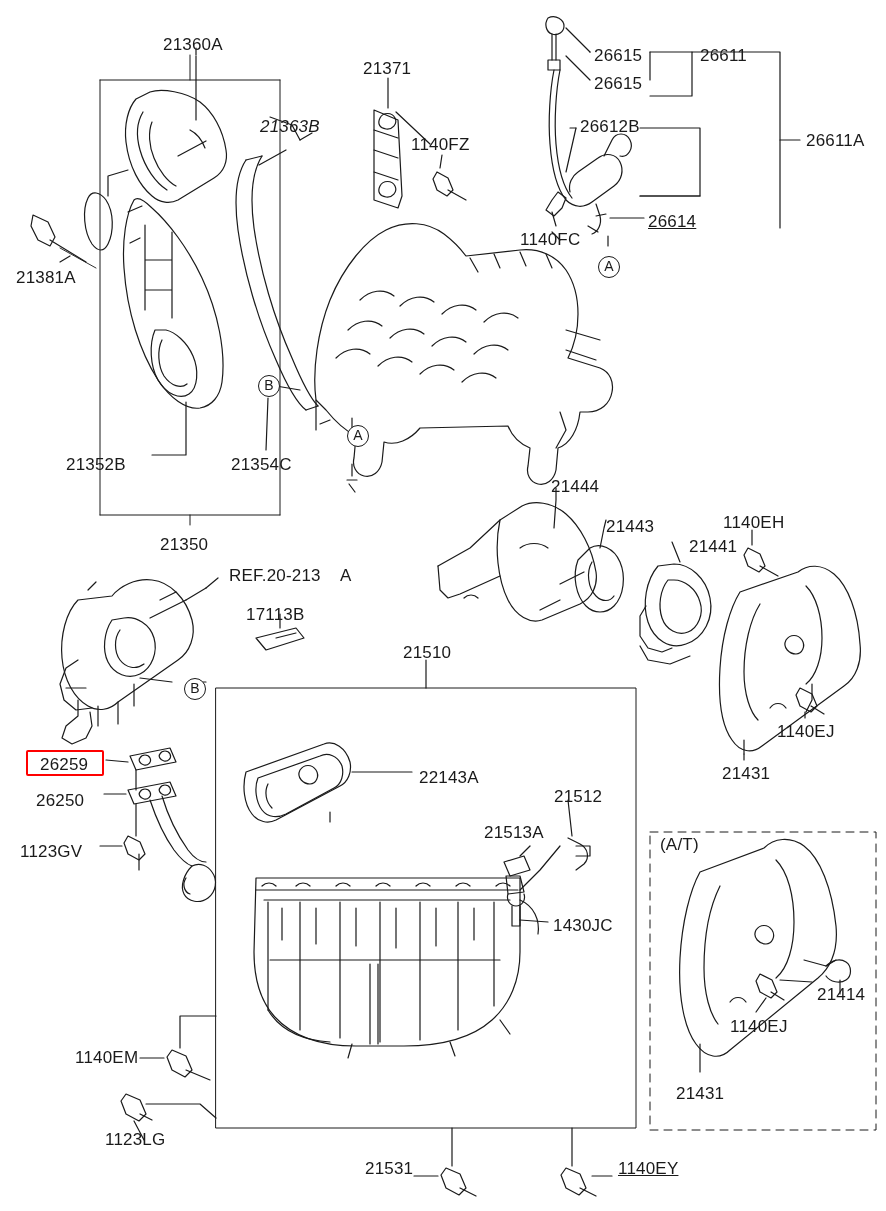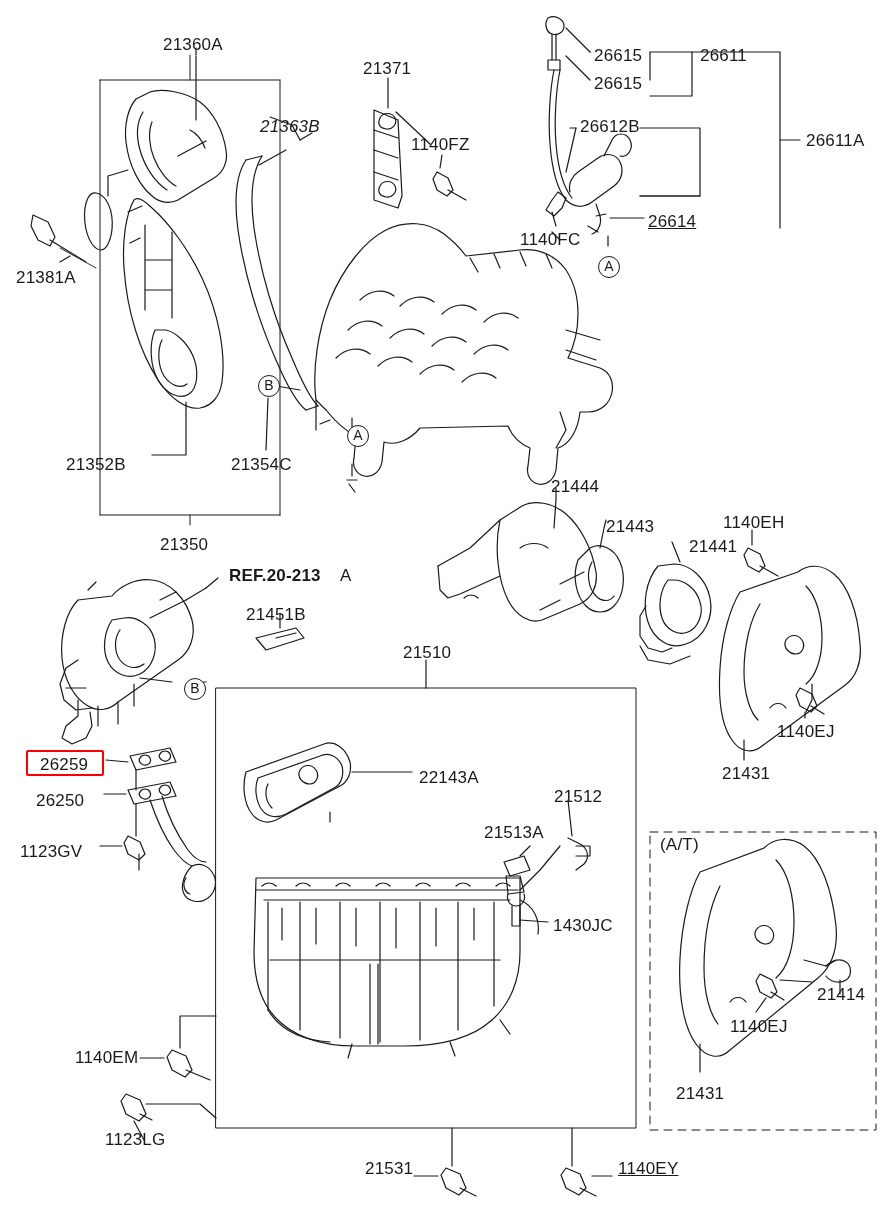--- a/index.html
+++ b/index.html
@@ -22,21 +22,21 @@
     height: 1211px;
   }
   .lbl {
     position: absolute;
     font-family: "Liberation Sans", sans-serif;
     font-size: 17px;
     color: #1a1a1a;
     white-space: nowrap;
     letter-spacing: 0.2px;
   }
-  .lbl.bold { font-weight: bold; }
+  .lbl.bold { font-weight: normal; }
   .highlight-box {
     position: absolute;
     border: 2px solid #ff0000;
     border-radius: 2px;
     box-sizing: border-box;
   }
   .circ {
     position: absolute;
     width: 22px;
     height: 22px;
@@ -362,21 +362,21 @@
       <div class="lbl" style="left: 16px; top: 268px;">21381A</div>
       <div class="lbl" style="left: 66px; top: 455px;">21352B</div>
       <div class="lbl" style="left: 231px; top: 455px;">21354C</div>
       <div class="lbl" style="left: 160px; top: 535px;">21350</div>
       <div class="lbl" style="left: 551px; top: 477px;">21444</div>
       <div class="lbl" style="left: 606px; top: 517px;">21443</div>
       <div class="lbl" style="left: 678px; top: 537px; margin-left: 11px;">21441</div>
       <div class="lbl" style="left: 723px; top: 513px;">1140EH</div>
       <div class="lbl bold" style="left: 229px; top: 566px;">REF.20-213</div>
       <div class="lbl" style="left: 340px; top: 566px;">A</div>
-      <div class="lbl" style="left: 246px; top: 605px;">21451B</div>
+      <div class="lbl" style="left: 246px; top: 605px;">17113B</div>
       <div class="lbl" style="left: 403px; top: 643px;">21510</div>
       <div class="lbl" style="left: 777px; top: 722px;">1140EJ</div>
       <div class="lbl" style="left: 722px; top: 764px;">21431</div>
       <div class="lbl" style="left: 419px; top: 768px;">22143A</div>
       <div class="lbl" style="left: 40px; top: 755px;">26259</div>
       <div class="lbl" style="left: 36px; top: 791px;">26250</div>
       <div class="lbl" style="left: 20px; top: 842px;">1123GV</div>
       <div class="lbl" style="left: 554px; top: 787px;">21512</div>
       <div class="lbl" style="left: 484px; top: 823px;">21513A</div>
       <div class="lbl" style="left: 660px; top: 835px;">(A/T)</div>

